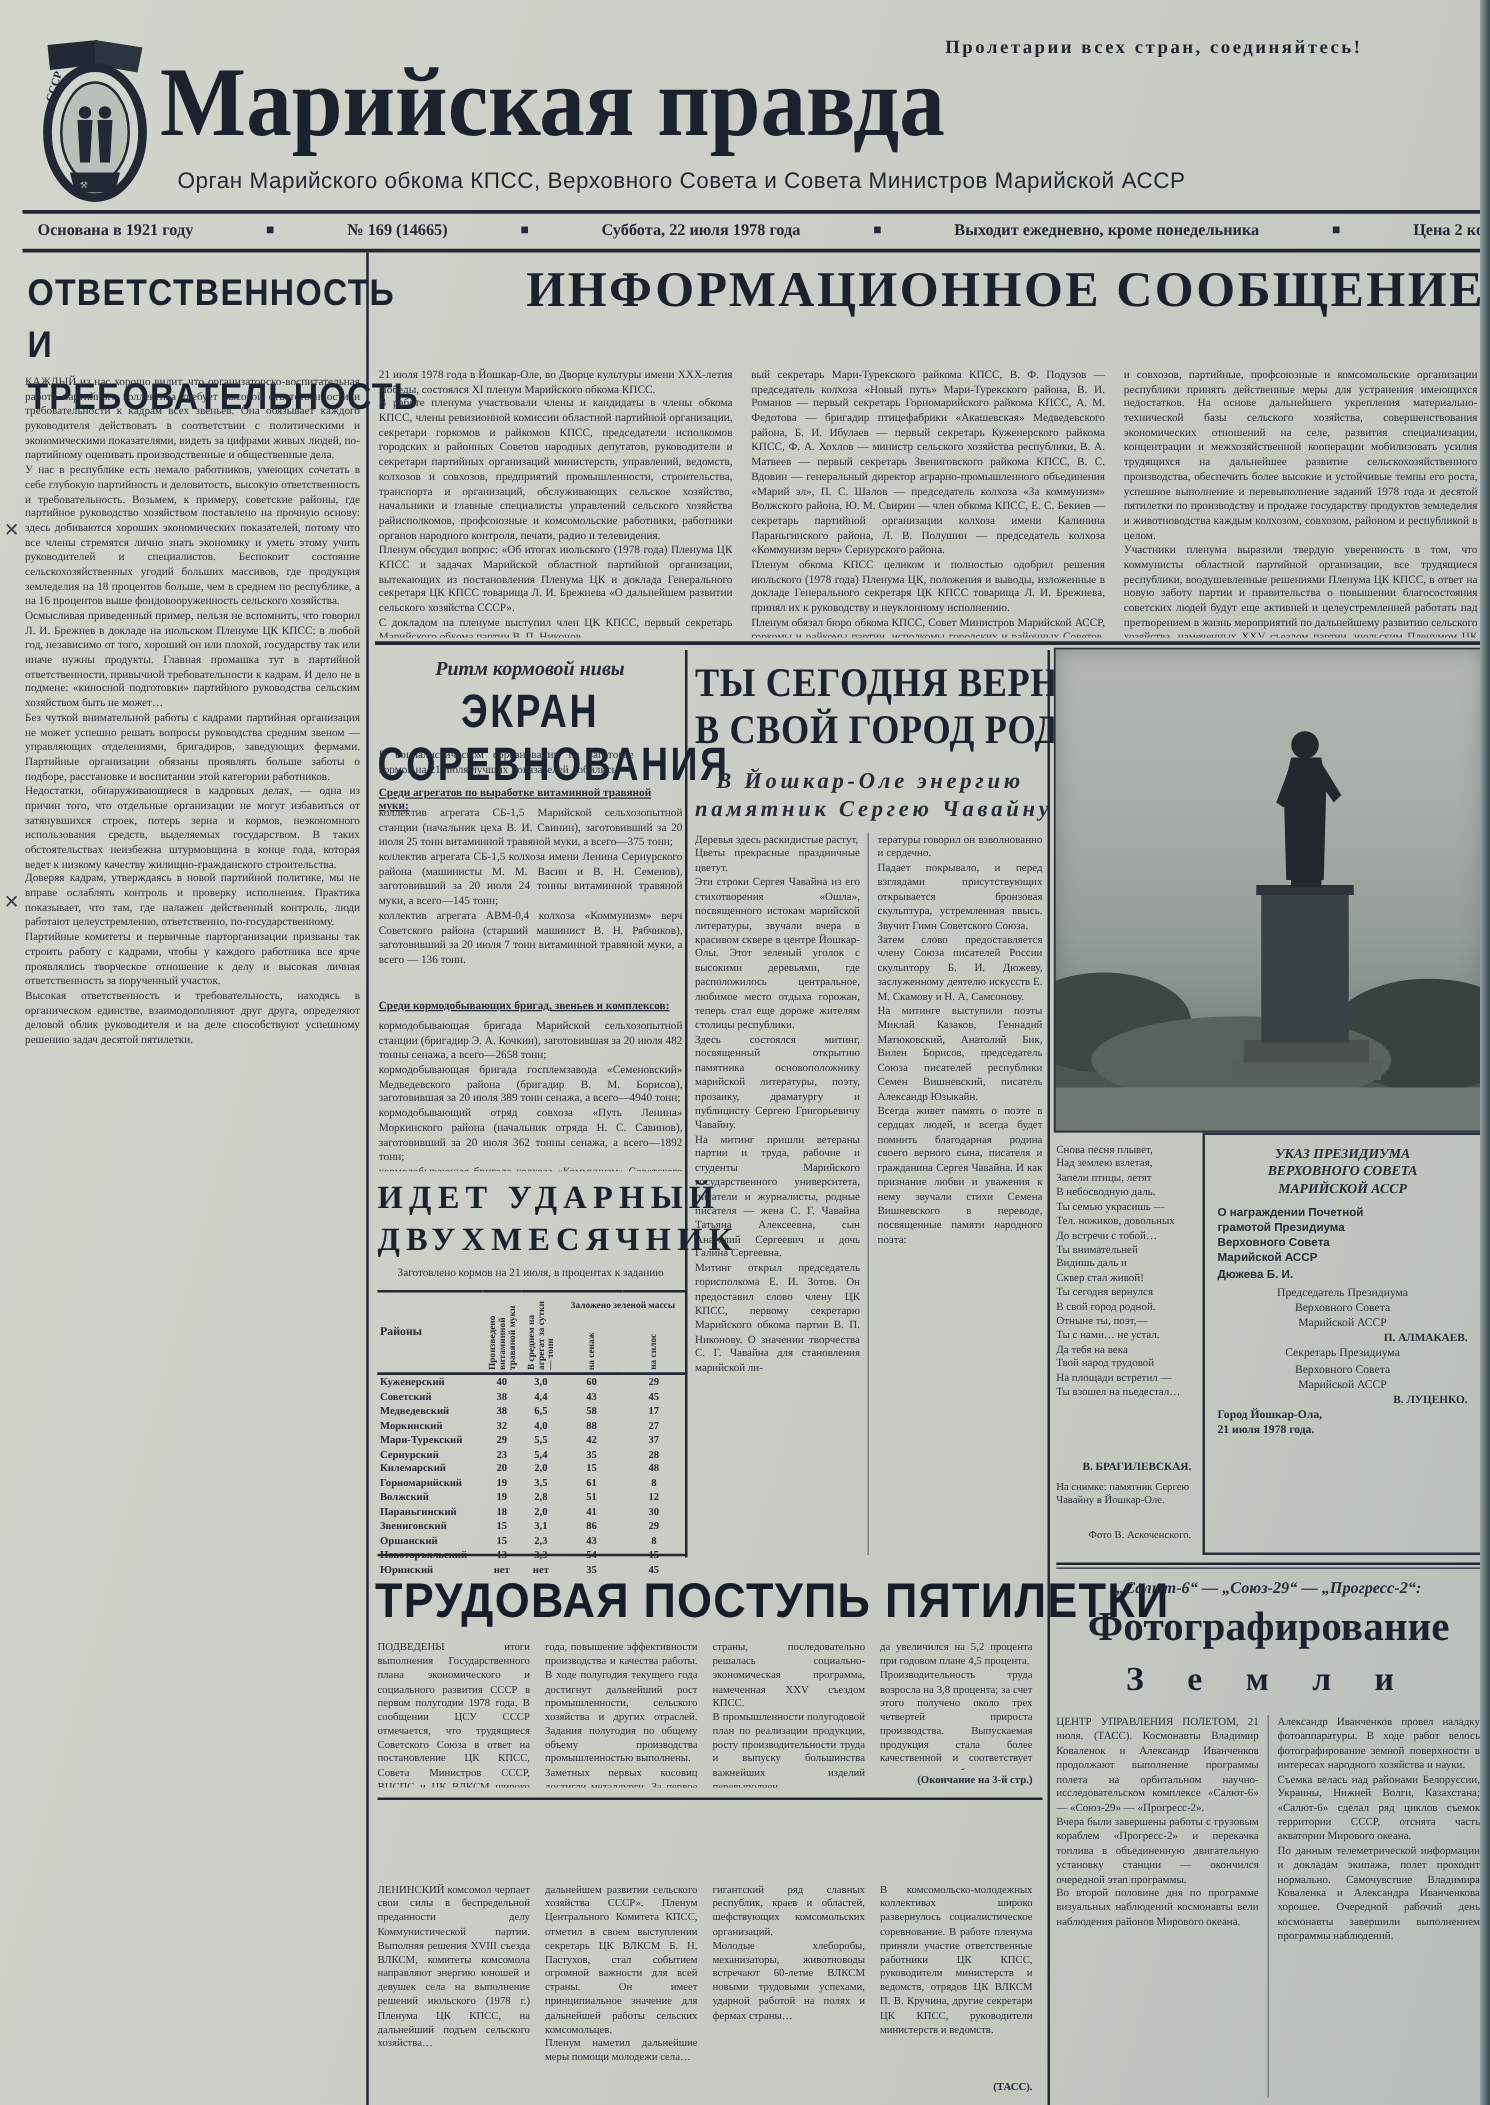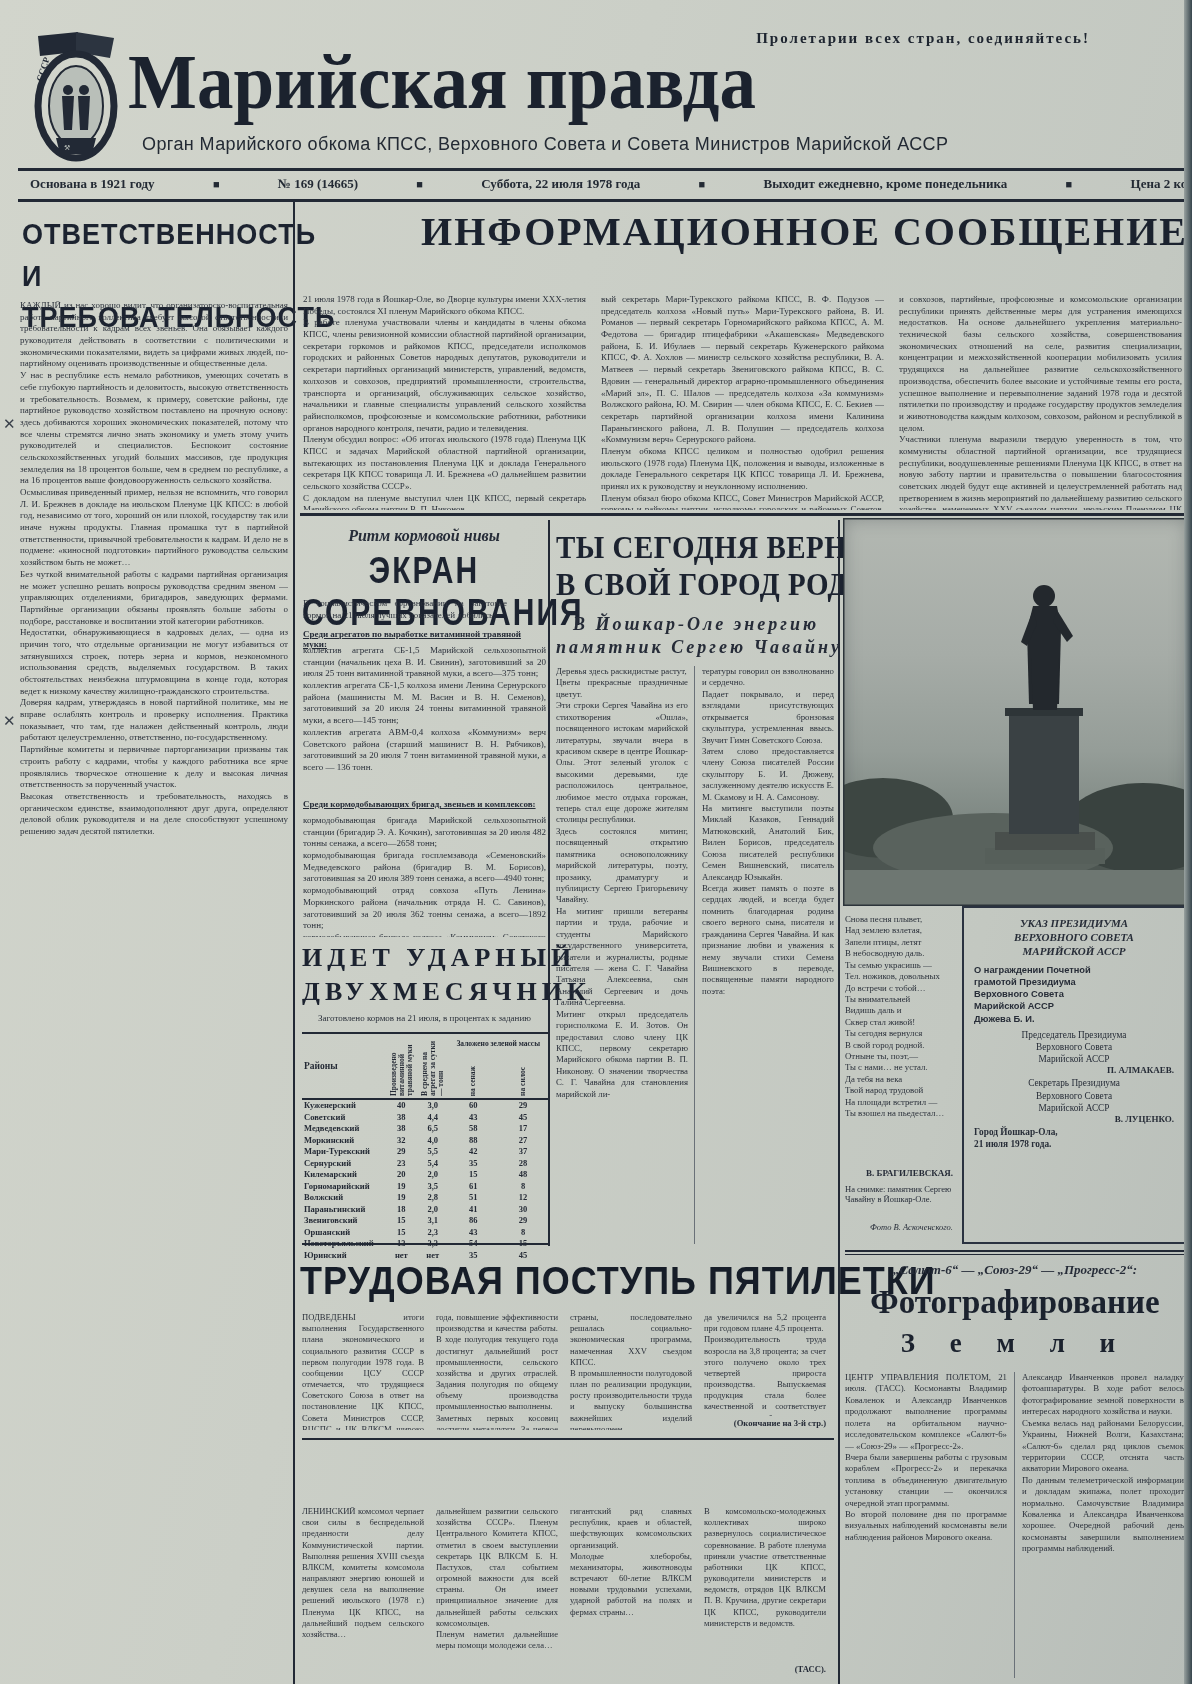--- a/index.html
+++ b/index.html
@@ -49,21 +49,21 @@
   table.fodder td{font-weight:bold;line-height:11.5px;text-align:center;}
   table.fodder td.dist{text-align:left;}
   .grp{border-bottom:1px solid #222935;font-size:7.5px;font-weight:bold;text-align:center;}
   .decree{border:2px solid #2a3240;padding:9px 10px;font-size:9.3px;line-height:1.32;color:#272d38;}
   .decree .t{font-style:italic;font-weight:bold;text-align:center;font-size:11px;line-height:1.25;}
   .decree .s{font-family:"Liberation Sans",sans-serif;font-weight:bold;font-size:9.3px;line-height:1.3;white-space:pre-line;}
   .decree .b{text-align:justify;white-space:pre-line;}
   .decree .role{font-weight:normal;text-align:center;white-space:pre-line;}
   .sig{font-weight:bold;font-size:9px;text-align:right;}
   .note{font-size:8.5px;white-space:pre-line;}
-  .credit{font-style:italic;font-size:8.5px;text-align:right;}
+  .credit{font-size:8.5px;text-align:right;}
   .photo{position:absolute;left:843px;top:518px;width:345px;height:388px;overflow:hidden;
     background:linear-gradient(to bottom,#b3b8b2 0%,#a6aca7 35%,#959d98 60%,#7e8883 78%,#5d6763 100%);
     box-shadow:inset 0 0 18px rgba(40,50,55,.35);}
   .margin-mark{position:absolute;color:#3a414b;font-size:15px;}
 </style>
 </head>
 <body>
 
 <div class="page">
 

